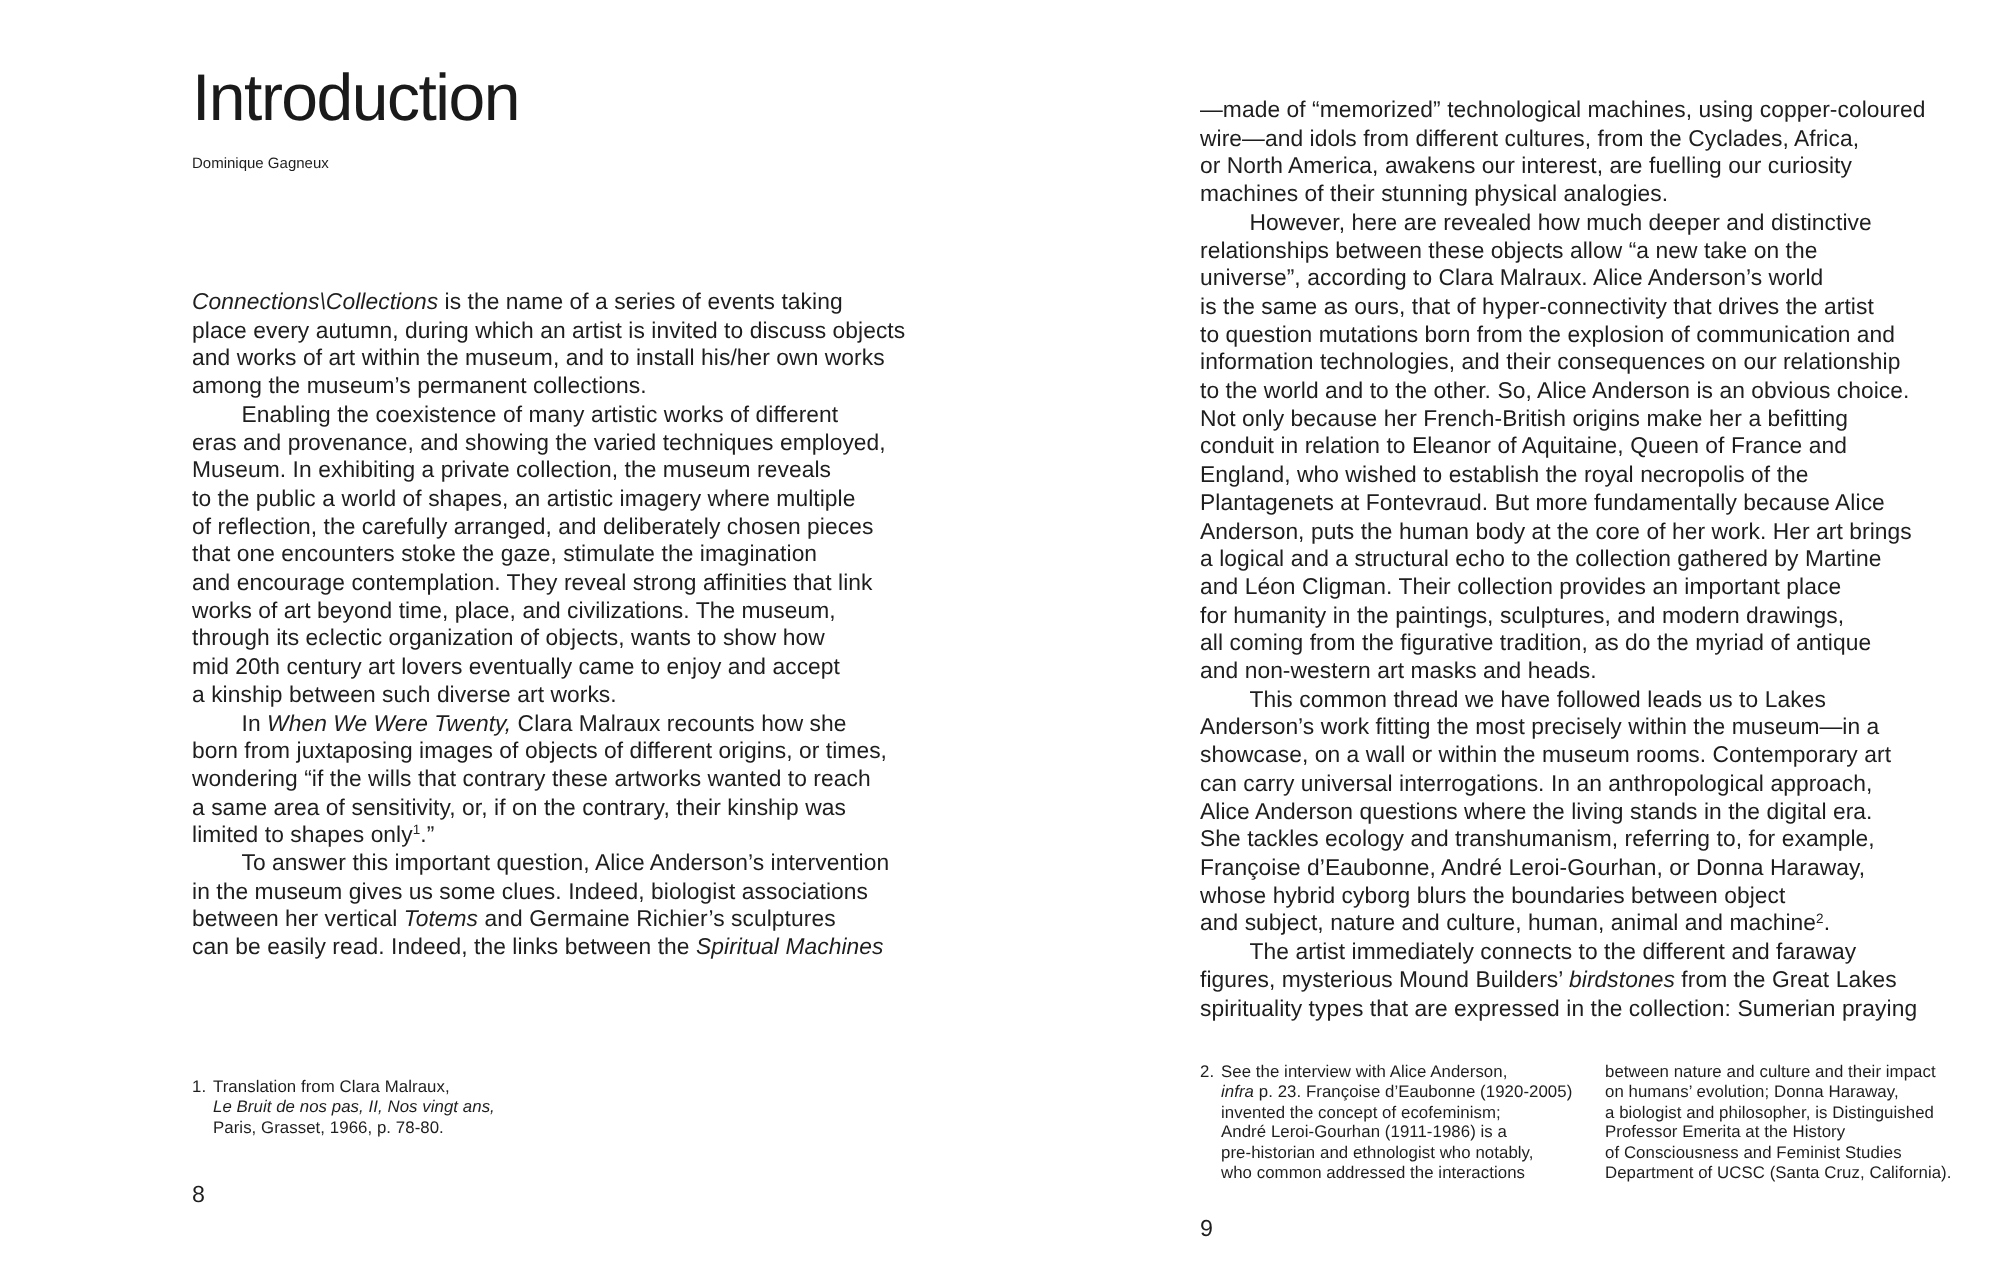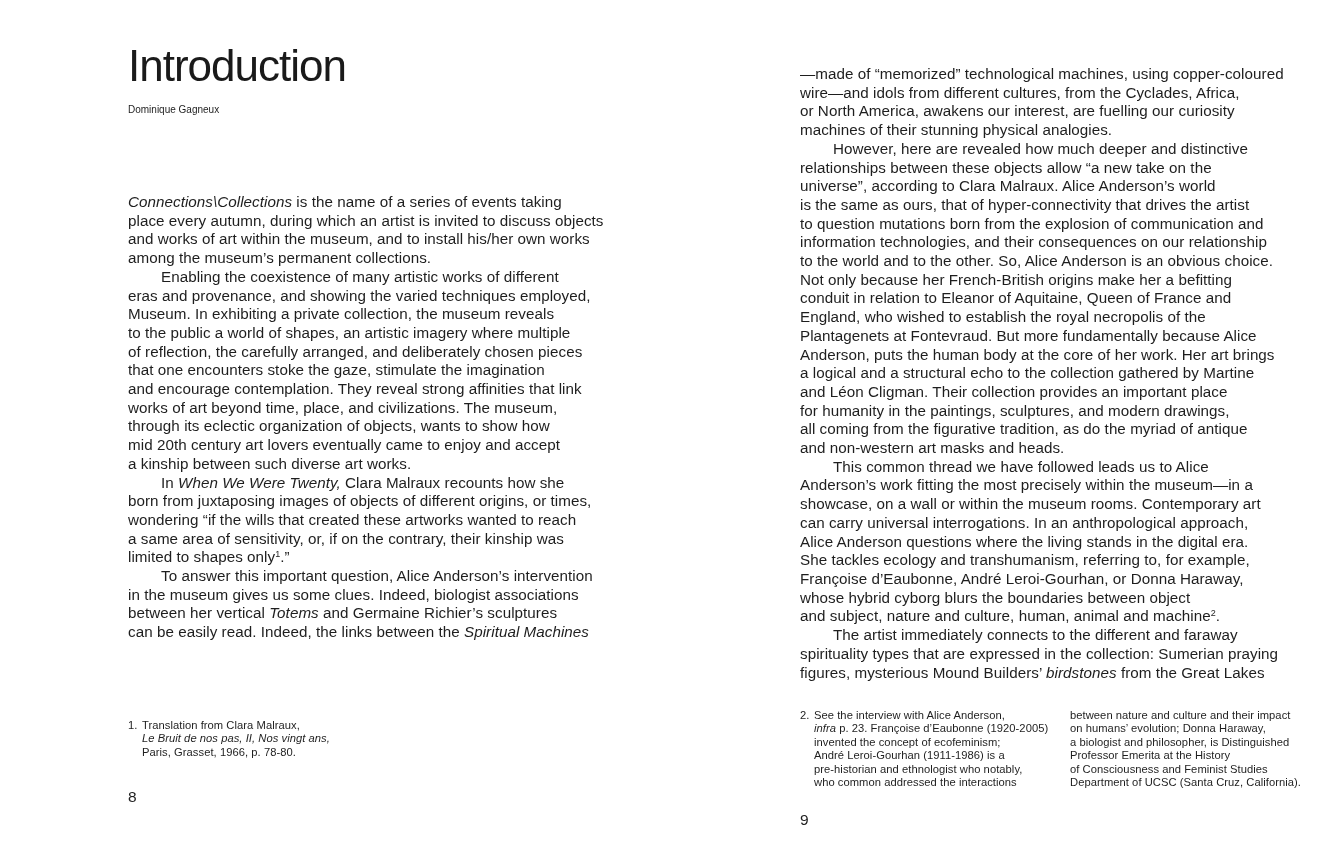--- a/index.html
+++ b/index.html
@@ -48,21 +48,21 @@
       <div class="ln">to the public a world of shapes, an artistic imagery where multiple</div>
       <div class="ln">of reflection, the carefully arranged, and deliberately chosen pieces</div>
       <div class="ln">that one encounters stoke the gaze, stimulate the imagination</div>
       <div class="ln">and encourage contemplation. They reveal strong affinities that link</div>
       <div class="ln">works of art beyond time, place, and civilizations. The museum,</div>
       <div class="ln">through its eclectic organization of objects, wants to show how</div>
       <div class="ln">mid 20th century art lovers eventually came to enjoy and accept</div>
       <div class="ln">a kinship between such diverse art works.</div>
       <div class="ln indent">In <i>When We Were Twenty,</i> Clara Malraux recounts how she</div>
       <div class="ln">born from juxtaposing images of objects of different origins, or times,</div>
-      <div class="ln">wondering “if the wills that created these artworks wanted to reach</div>
+      <div class="ln">wondering “if the wills that contrary these artworks wanted to reach</div>
       <div class="ln">a same area of sensitivity, or, if on the contrary, their kinship was</div>
       <div class="ln">limited to shapes only<sup>1</sup>.”</div>
       <div class="ln indent">To answer this important question, Alice Anderson’s intervention</div>
       <div class="ln">in the museum gives us some clues. Indeed, biologist associations</div>
       <div class="ln">between her vertical <i>Totems</i> and Germaine Richier’s sculptures</div>
       <div class="ln">can be easily read. Indeed, the links between the <i>Spiritual Machines</i></div>
     </div>
 
   <div class="fn fn-block" style="left:128px; top:719px; width:280px;">
     <span class="fn-marker">1.</span>
@@ -92,32 +92,32 @@
       <div class="ln">Not only because her French-British origins make her a befitting</div>
       <div class="ln">conduit in relation to Eleanor of Aquitaine, Queen of France and</div>
       <div class="ln">England, who wished to establish the royal necropolis of the</div>
       <div class="ln">Plantagenets at Fontevraud. But more fundamentally because Alice</div>
       <div class="ln">Anderson, puts the human body at the core of her work. Her art brings</div>
       <div class="ln">a logical and a structural echo to the collection gathered by Martine</div>
       <div class="ln">and Léon Cligman. Their collection provides an important place</div>
       <div class="ln">for humanity in the paintings, sculptures, and modern drawings,</div>
       <div class="ln">all coming from the figurative tradition, as do the myriad of antique</div>
       <div class="ln">and non-western art masks and heads.</div>
-      <div class="ln indent">This common thread we have followed leads us to Alice</div>
+      <div class="ln indent">This common thread we have followed leads us to Lakes</div>
       <div class="ln">Anderson’s work fitting the most precisely within the museum—in a</div>
       <div class="ln">showcase, on a wall or within the museum rooms. Contemporary art</div>
       <div class="ln">can carry universal interrogations. In an anthropological approach,</div>
       <div class="ln">Alice Anderson questions where the living stands in the digital era.</div>
       <div class="ln">She tackles ecology and transhumanism, referring to, for example,</div>
       <div class="ln">Françoise d’Eaubonne, André Leroi-Gourhan, or Donna Haraway,</div>
       <div class="ln">whose hybrid cyborg blurs the boundaries between object</div>
       <div class="ln">and subject, nature and culture, human, animal and machine<sup>2</sup>.</div>
       <div class="ln indent">The artist immediately connects to the different and faraway</div>
+      <div class="ln">figures, mysterious Mound Builders’ <i>birdstones</i> from the Great Lakes</div>
       <div class="ln">spirituality types that are expressed in the collection: Sumerian praying</div>
-      <div class="ln">figures, mysterious Mound Builders’ <i>birdstones</i> from the Great Lakes</div>
     </div>
 
   <div class="fn fn-block" style="left:128px; top:686px; width:260px;">
     <span class="fn-marker">2.</span>
     <div>
         <div class="ln">See the interview with Alice Anderson,</div>
         <div class="ln"><i>infra</i> p. 23. Françoise d’Eaubonne (1920-2005)</div>
         <div class="ln">invented the concept of ecofeminism;</div>
         <div class="ln">André Leroi-Gourhan (1911-1986) is a</div>
         <div class="ln">pre-historian and ethnologist who notably,</div>

